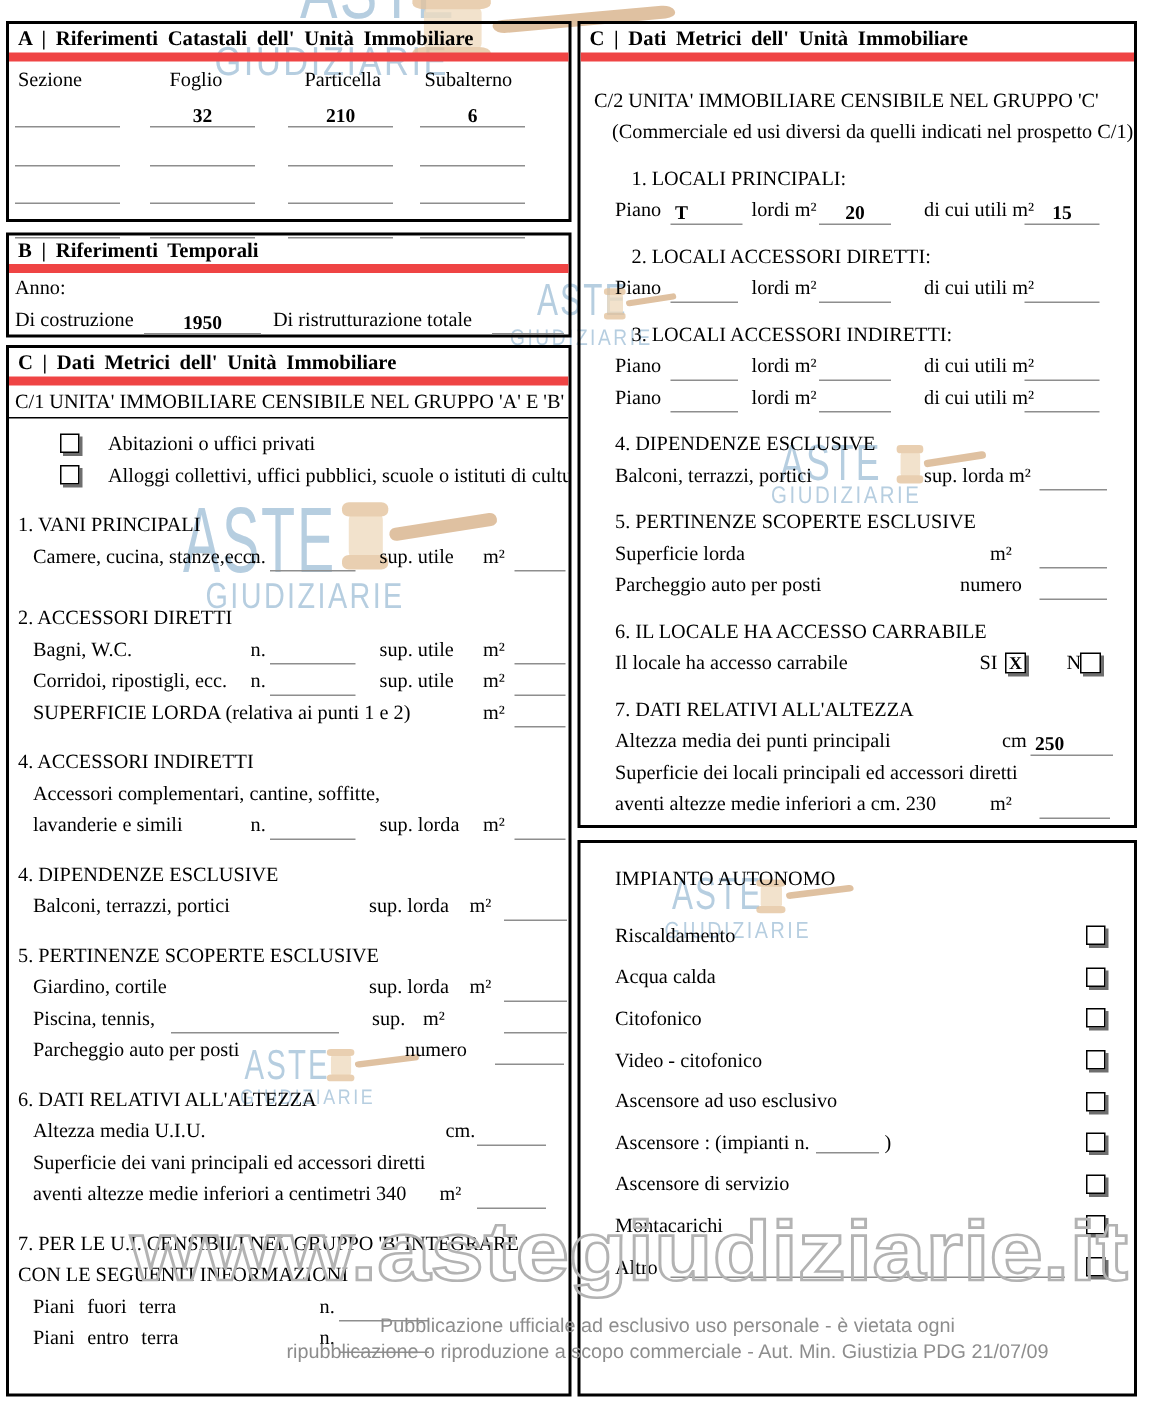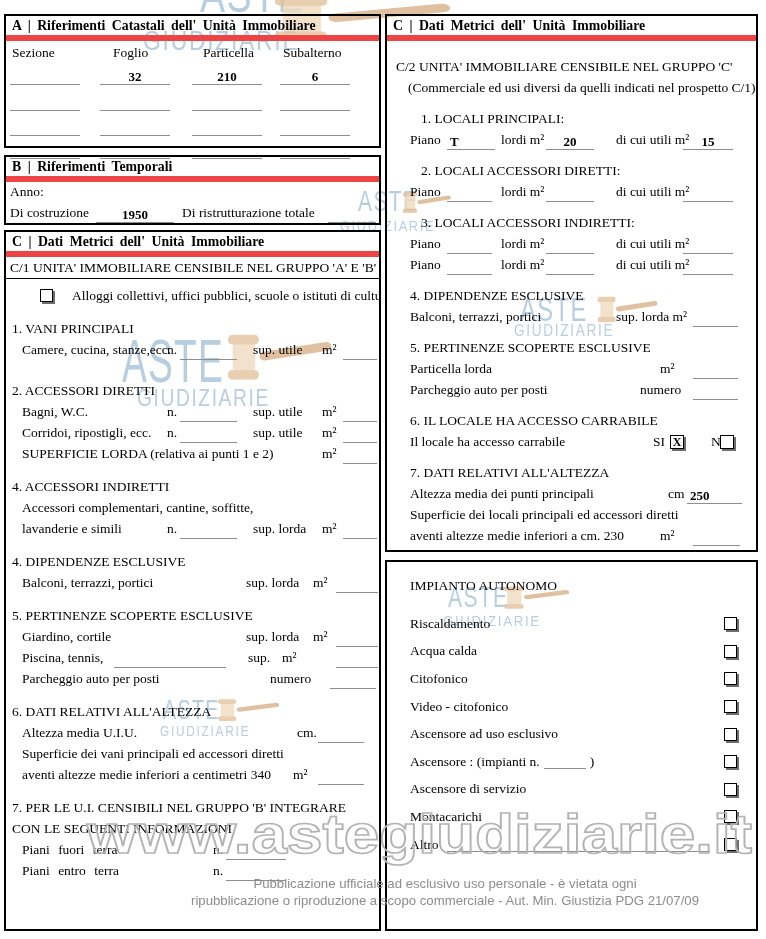--- a/index.html
+++ b/index.html
@@ -142,20 +142,24 @@
     </div>
   </div>
 
   <div class="sec" style="left:4px;top:230px;width:377px;height:701px;overflow:hidden">
     <div class="sec-hd">C | Dati  Metrici  dell' Unità  Immobiliare</div>
     <div class="sub">C/1 UNITA' IMMOBILIARE CENSIBILE NEL GRUPPO 'A' E 'B'</div>
     <div class="body" style="padding-top:7px">
 
       <div class="ln">
         <span class="cb cbat" style="left:34px"></span>
+        <span class="at" style="left:66px">Abitazioni o uffici privati</span>
+      </div>
+      <div class="ln">
+        <span class="cb cbat" style="left:34px"></span>
         <span class="at" style="left:66px">Alloggi collettivi, uffici pubblici, scuole o istituti di cultura</span>
       </div>
 
       <div class="gap"></div>
       <div class="ln">
           <span class="at" style="left:6px">1. VANI PRINCIPALI</span>
         </div>
       <div class="ln">
         <span class="at" style="left:16px">Camere, cucina, stanze,ecc.</span>
         <span class="at" style="left:161px">n.</span>
@@ -344,21 +348,21 @@
         <span class="at" style="left:23px">Balconi, terrazzi, portici</span>
         <span class="at" style="left:229px">sup. lorda m²</span>
         <span class="fl" style="left:306px;width:45px"></span>
       </div>
 
       <div class="gap3"></div>
       <div class="ln">
           <span class="at" style="left:23px">5. PERTINENZE SCOPERTE ESCLUSIVE</span>
         </div>
       <div class="ln">
-        <span class="at" style="left:23px">Particella lorda</span>
+        <span class="at" style="left:23px">Superficie lorda</span>
         <span class="at" style="left:273px">m²</span>
         <span class="fl" style="left:306px;width:45px"></span>
       </div>
       <div class="ln">
         <span class="at" style="left:23px">Parcheggio auto per posti</span>
         <span class="at" style="left:253px">numero</span>
         <span class="fl" style="left:306px;width:45px"></span>
       </div>
 
       <div class="gap3"></div>

